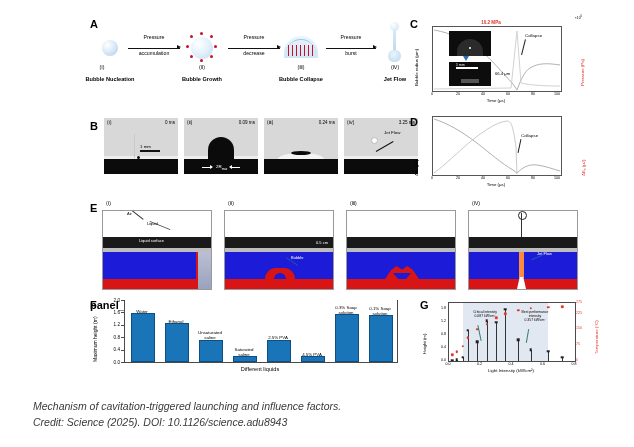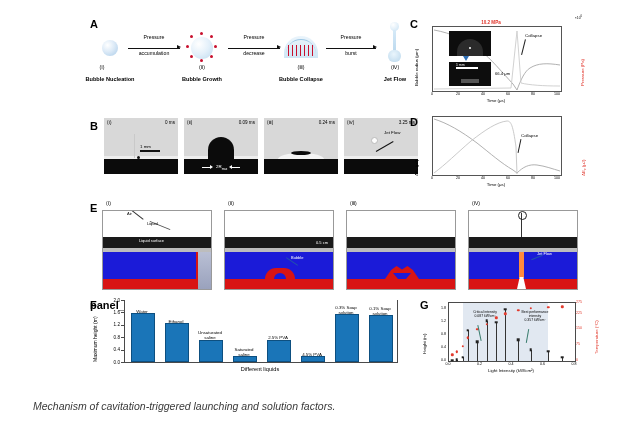--- a/index.html
+++ b/index.html
@@ -405,14 +405,15 @@
         <div class="tickb" style="left: 55.5px; width: 12px; top: 66px;">0.2</div>
         <div class="tickb" style="left: 87px; width: 12px; top: 66px;">0.4</div>
         <div class="tickb" style="left: 118.5px; width: 12px; top: 66px;">0.6</div>
         <div class="tickb" style="left: 150px; width: 12px; top: 66px;">0.8</div>
       </div>
     <div class="xtitle" style="left:30px;top:72px;width:126px;">Light Intensity (kW/cm²)</div>
   </div>
 </div>
 
 <div class="cap">
-  <div>Mechanism of cavitation-triggered launching and solution factors.</div>
+  <div>Mechanism of cavitation-triggered launching and influence factors.</div>
+  <div>Credit: Science (2025). DOI: 10.1126/science.adu8943</div>
 </div>
 
 </body></html>

